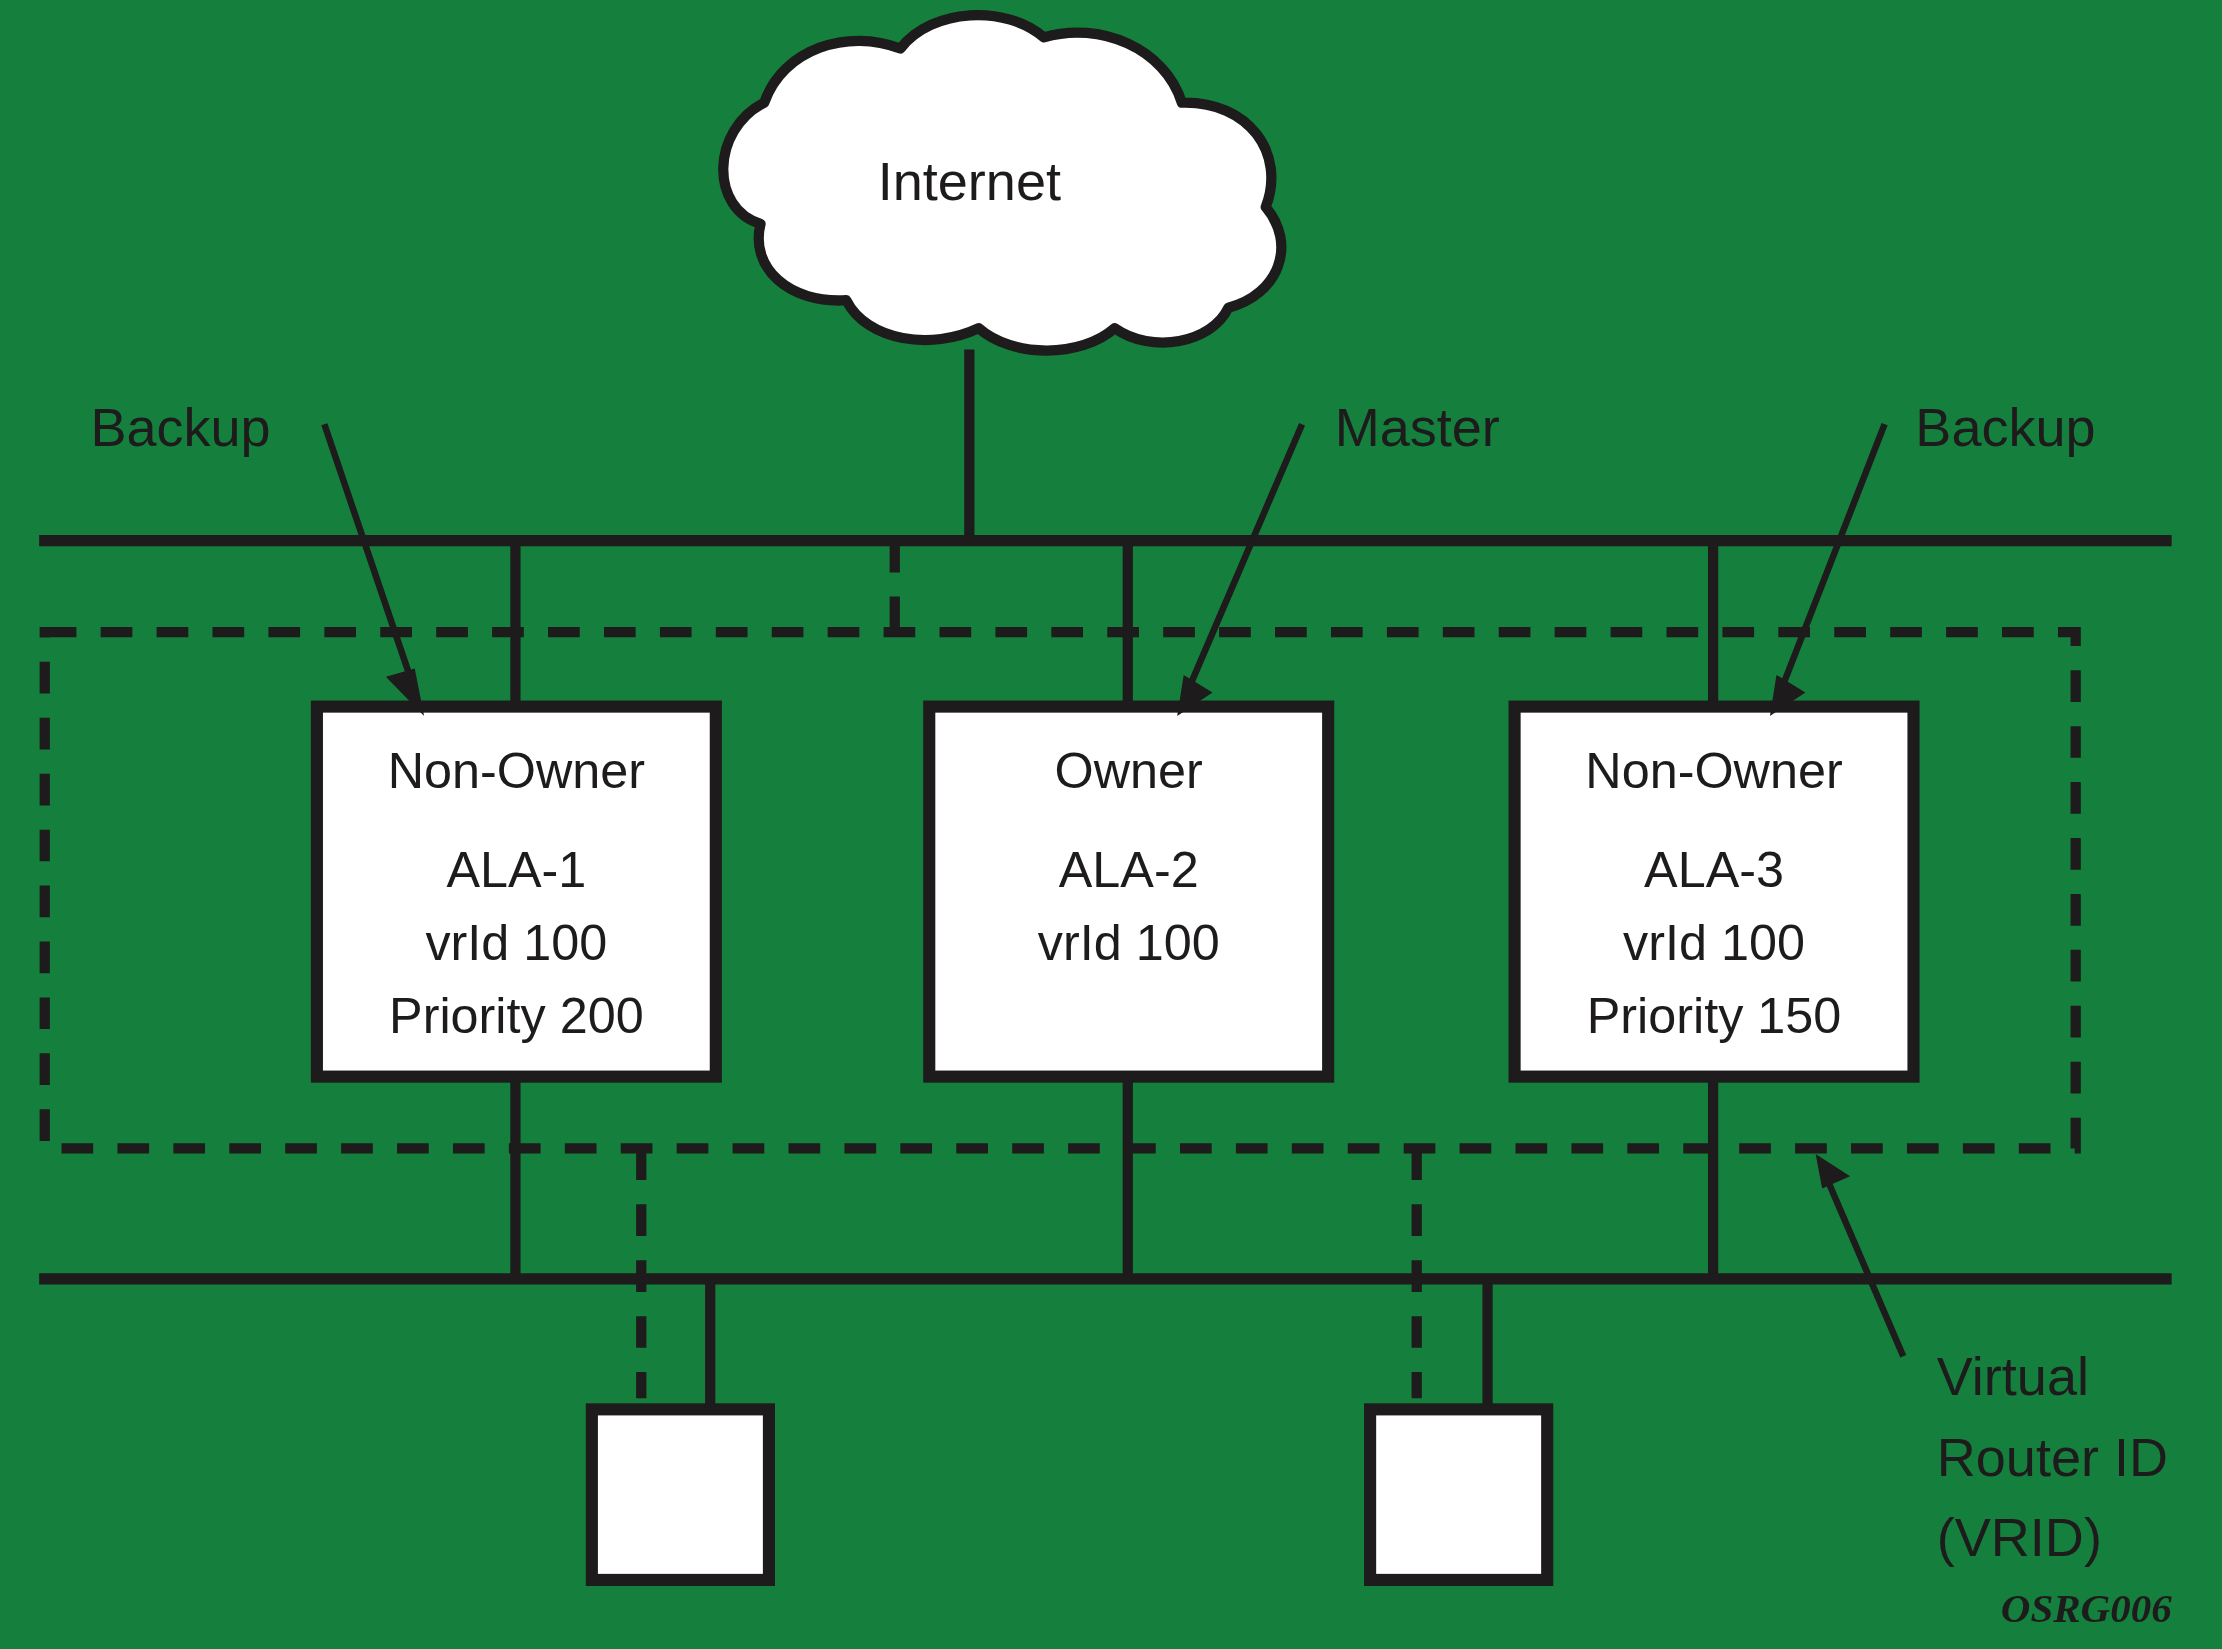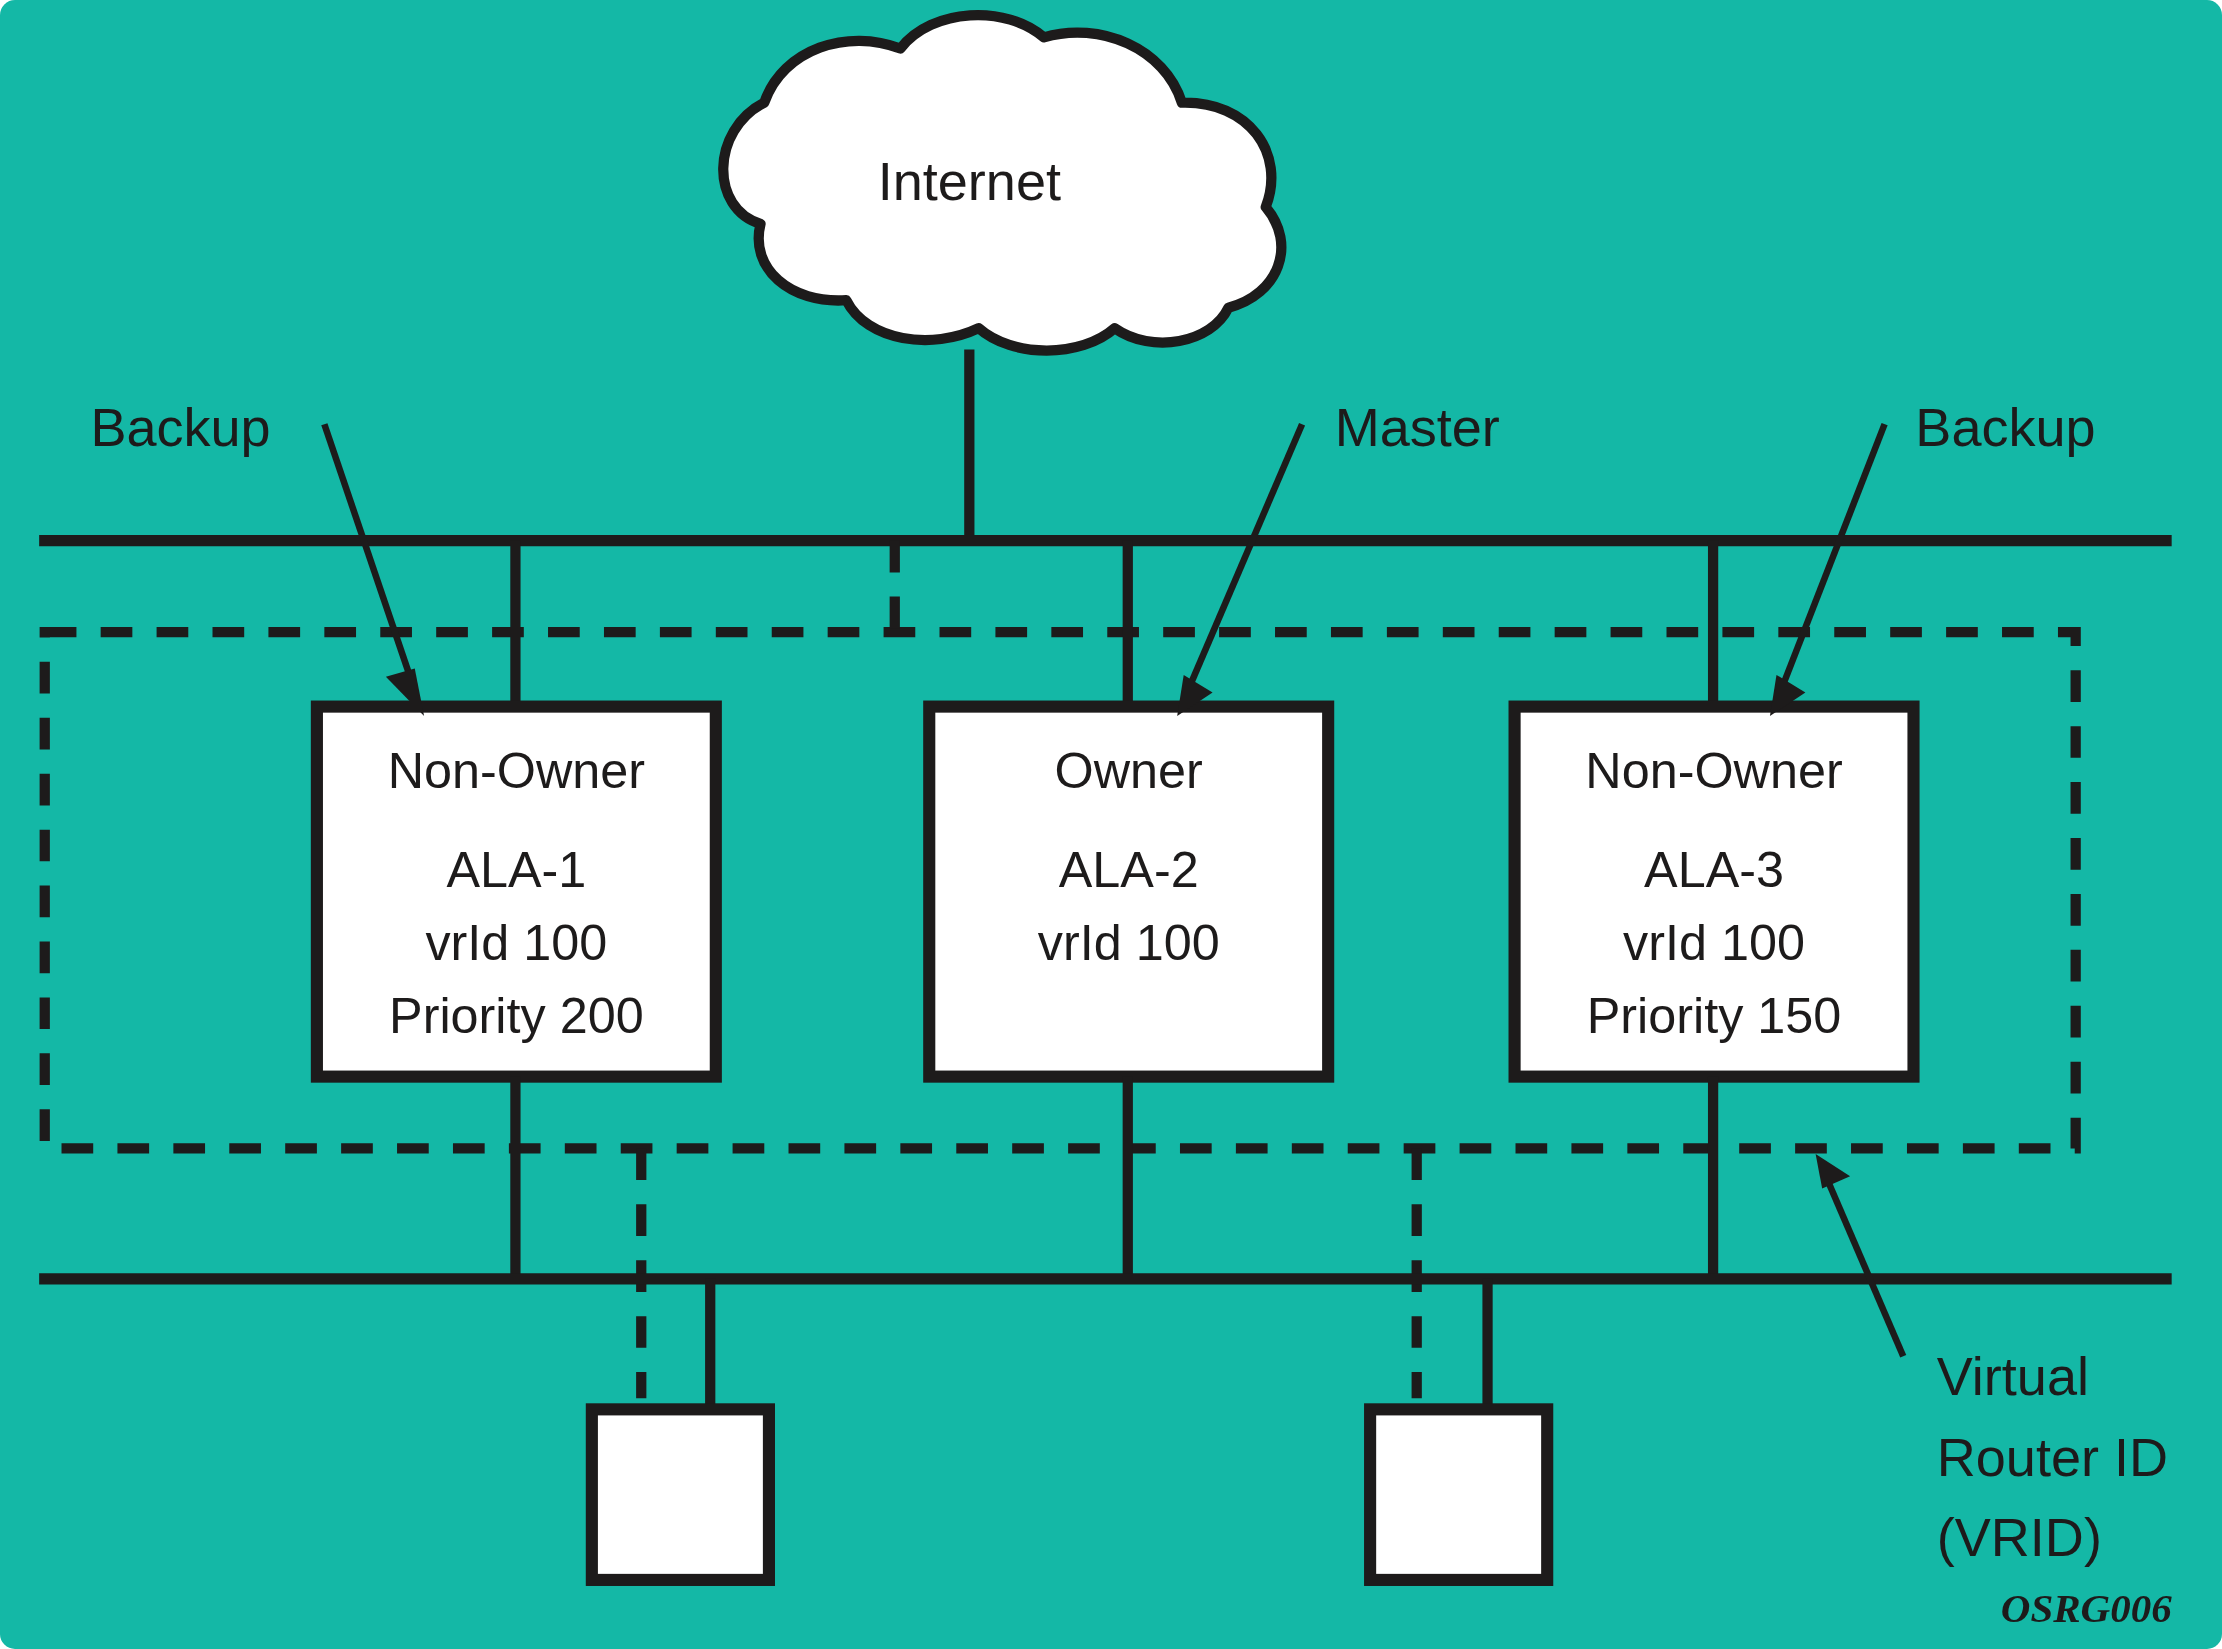--- a/index.html
+++ b/index.html
@@ -4,24 +4,23 @@
 <style>
   html, body {
     margin: 0;
     padding: 0;
     background: #ffffff;
   }
   #stage {
     position: relative;
     width: 2222px;
     height: 1649px;
-    background: #14b8a6;
+    background: #15803d;
     font-family: "Liberation Sans", sans-serif;
     overflow: hidden;
-    border-radius: 15px;
   }
   #diagram-svg {
     position: absolute;
     top: 0; left: 0;
     width: 2222px;
     height: 1649px;
   }
   .dtext {
     font-family: "Liberation Sans", sans-serif;
     fill: #1d1b1b;

